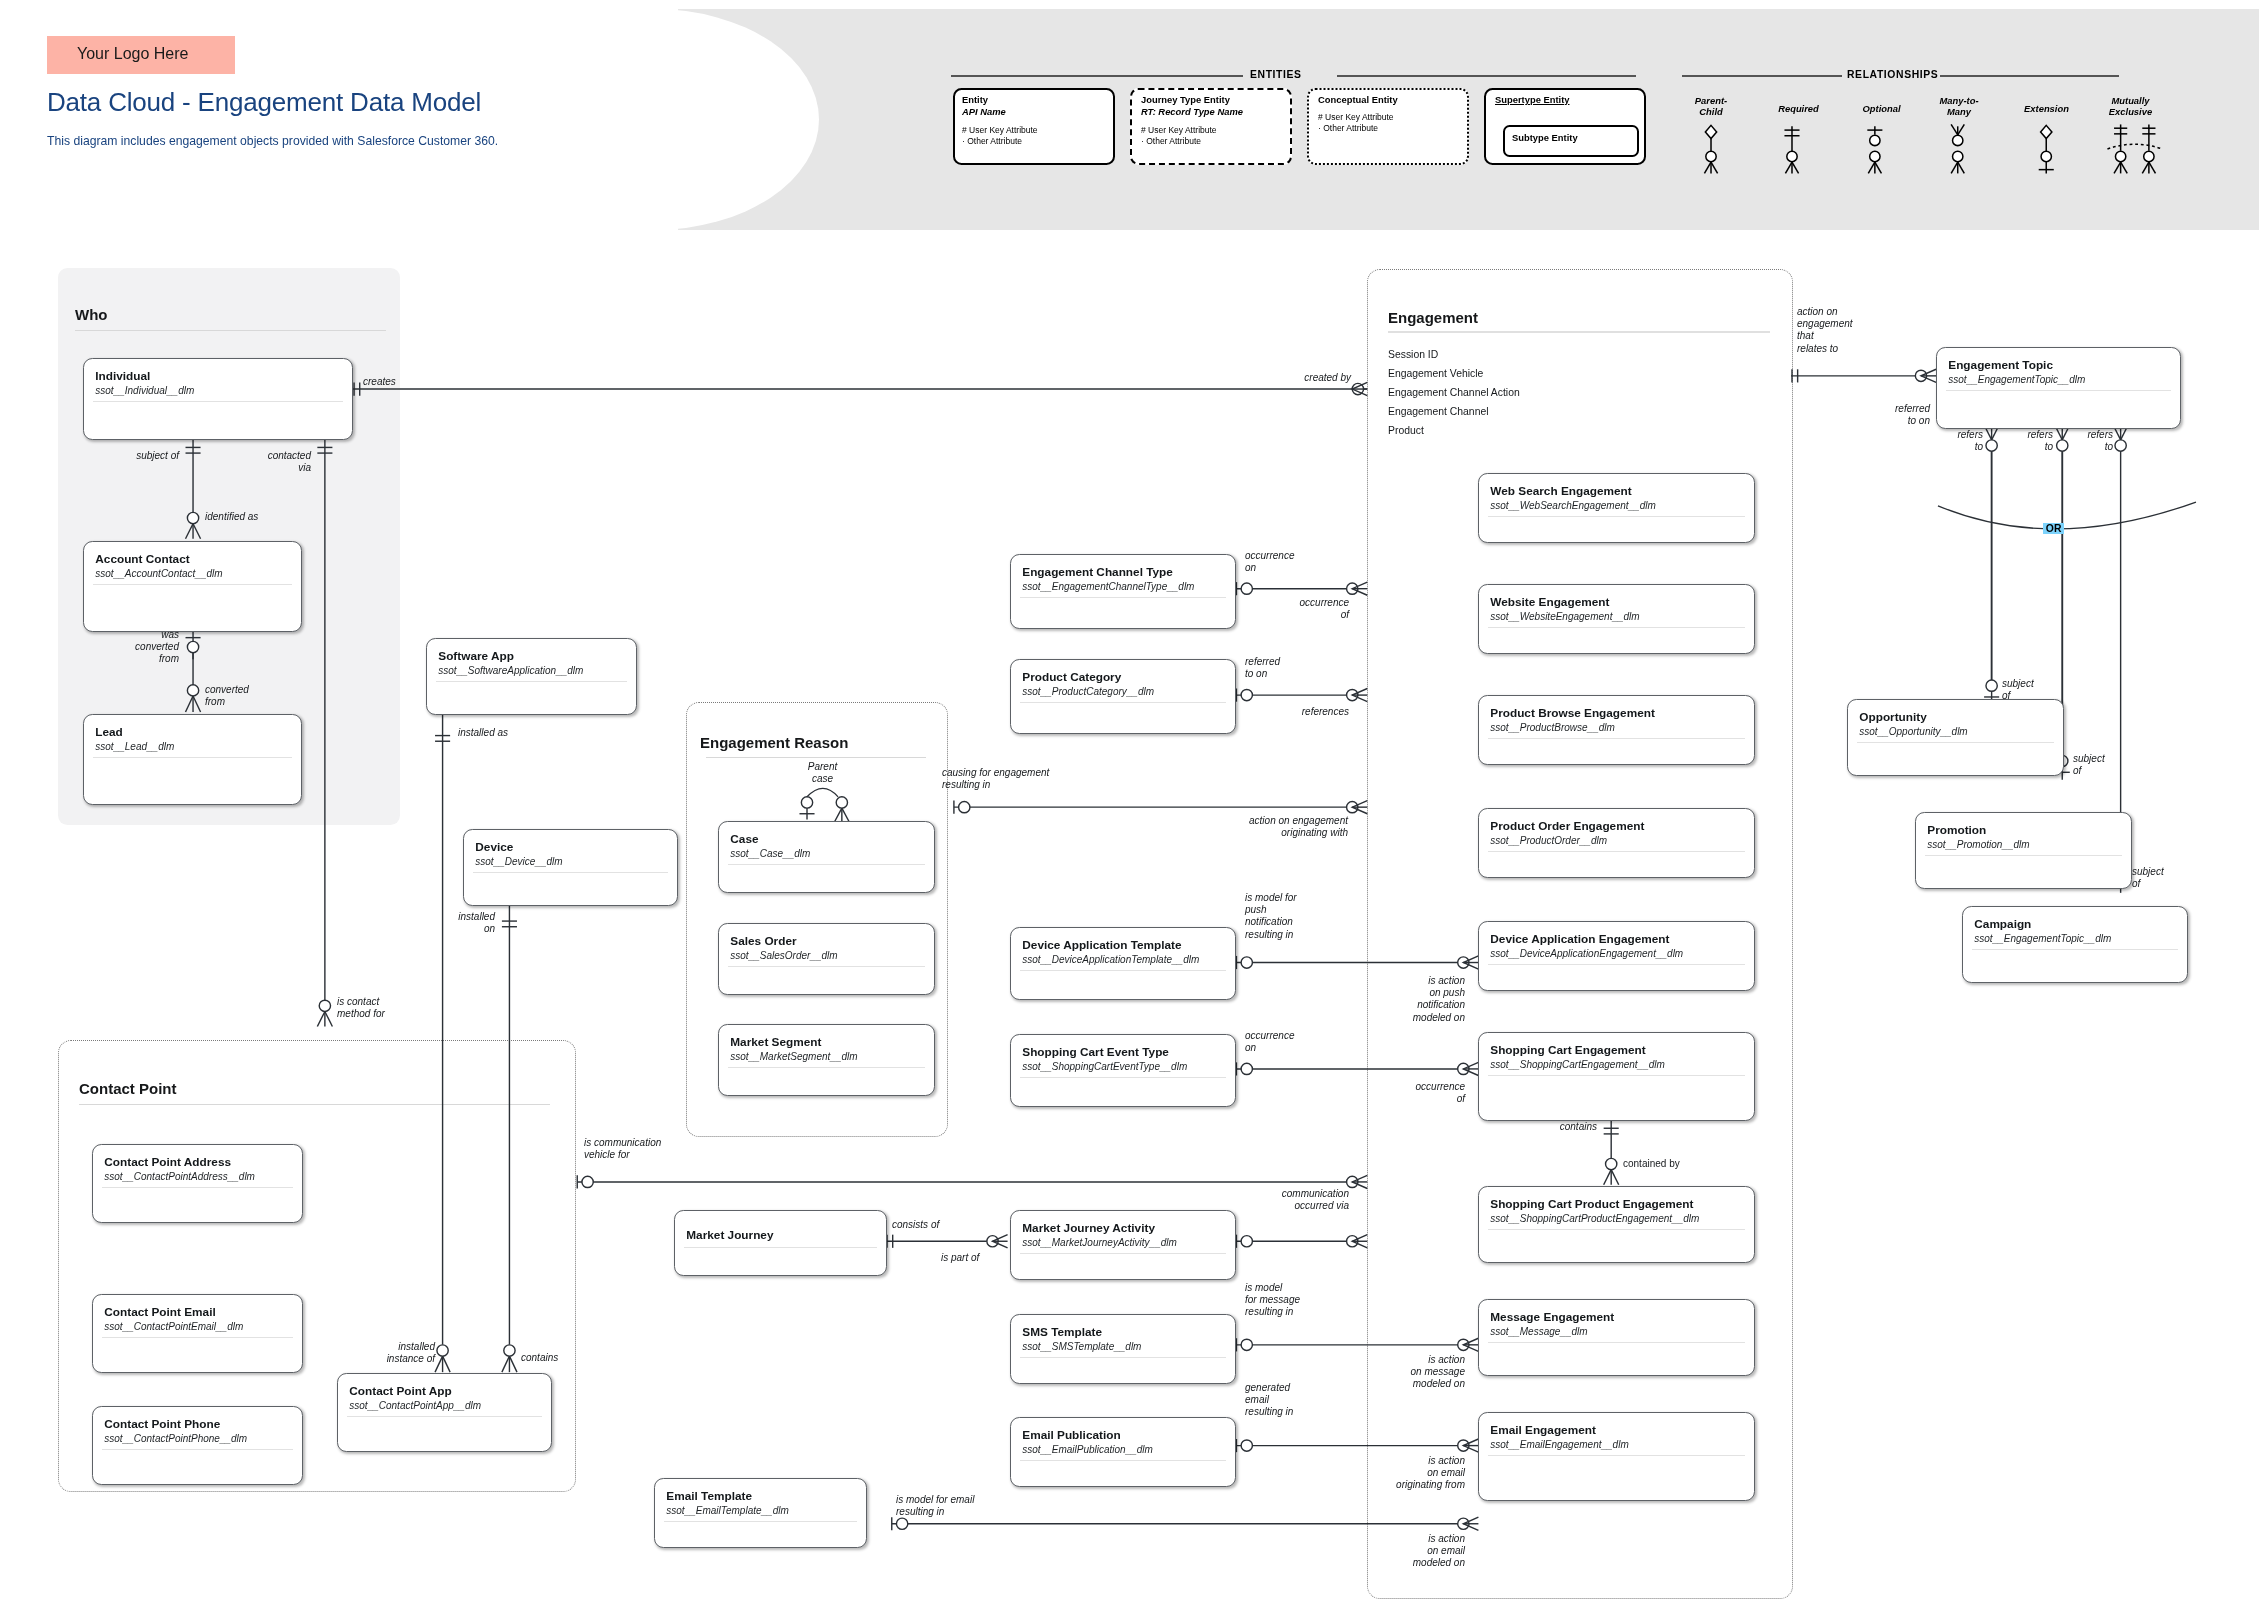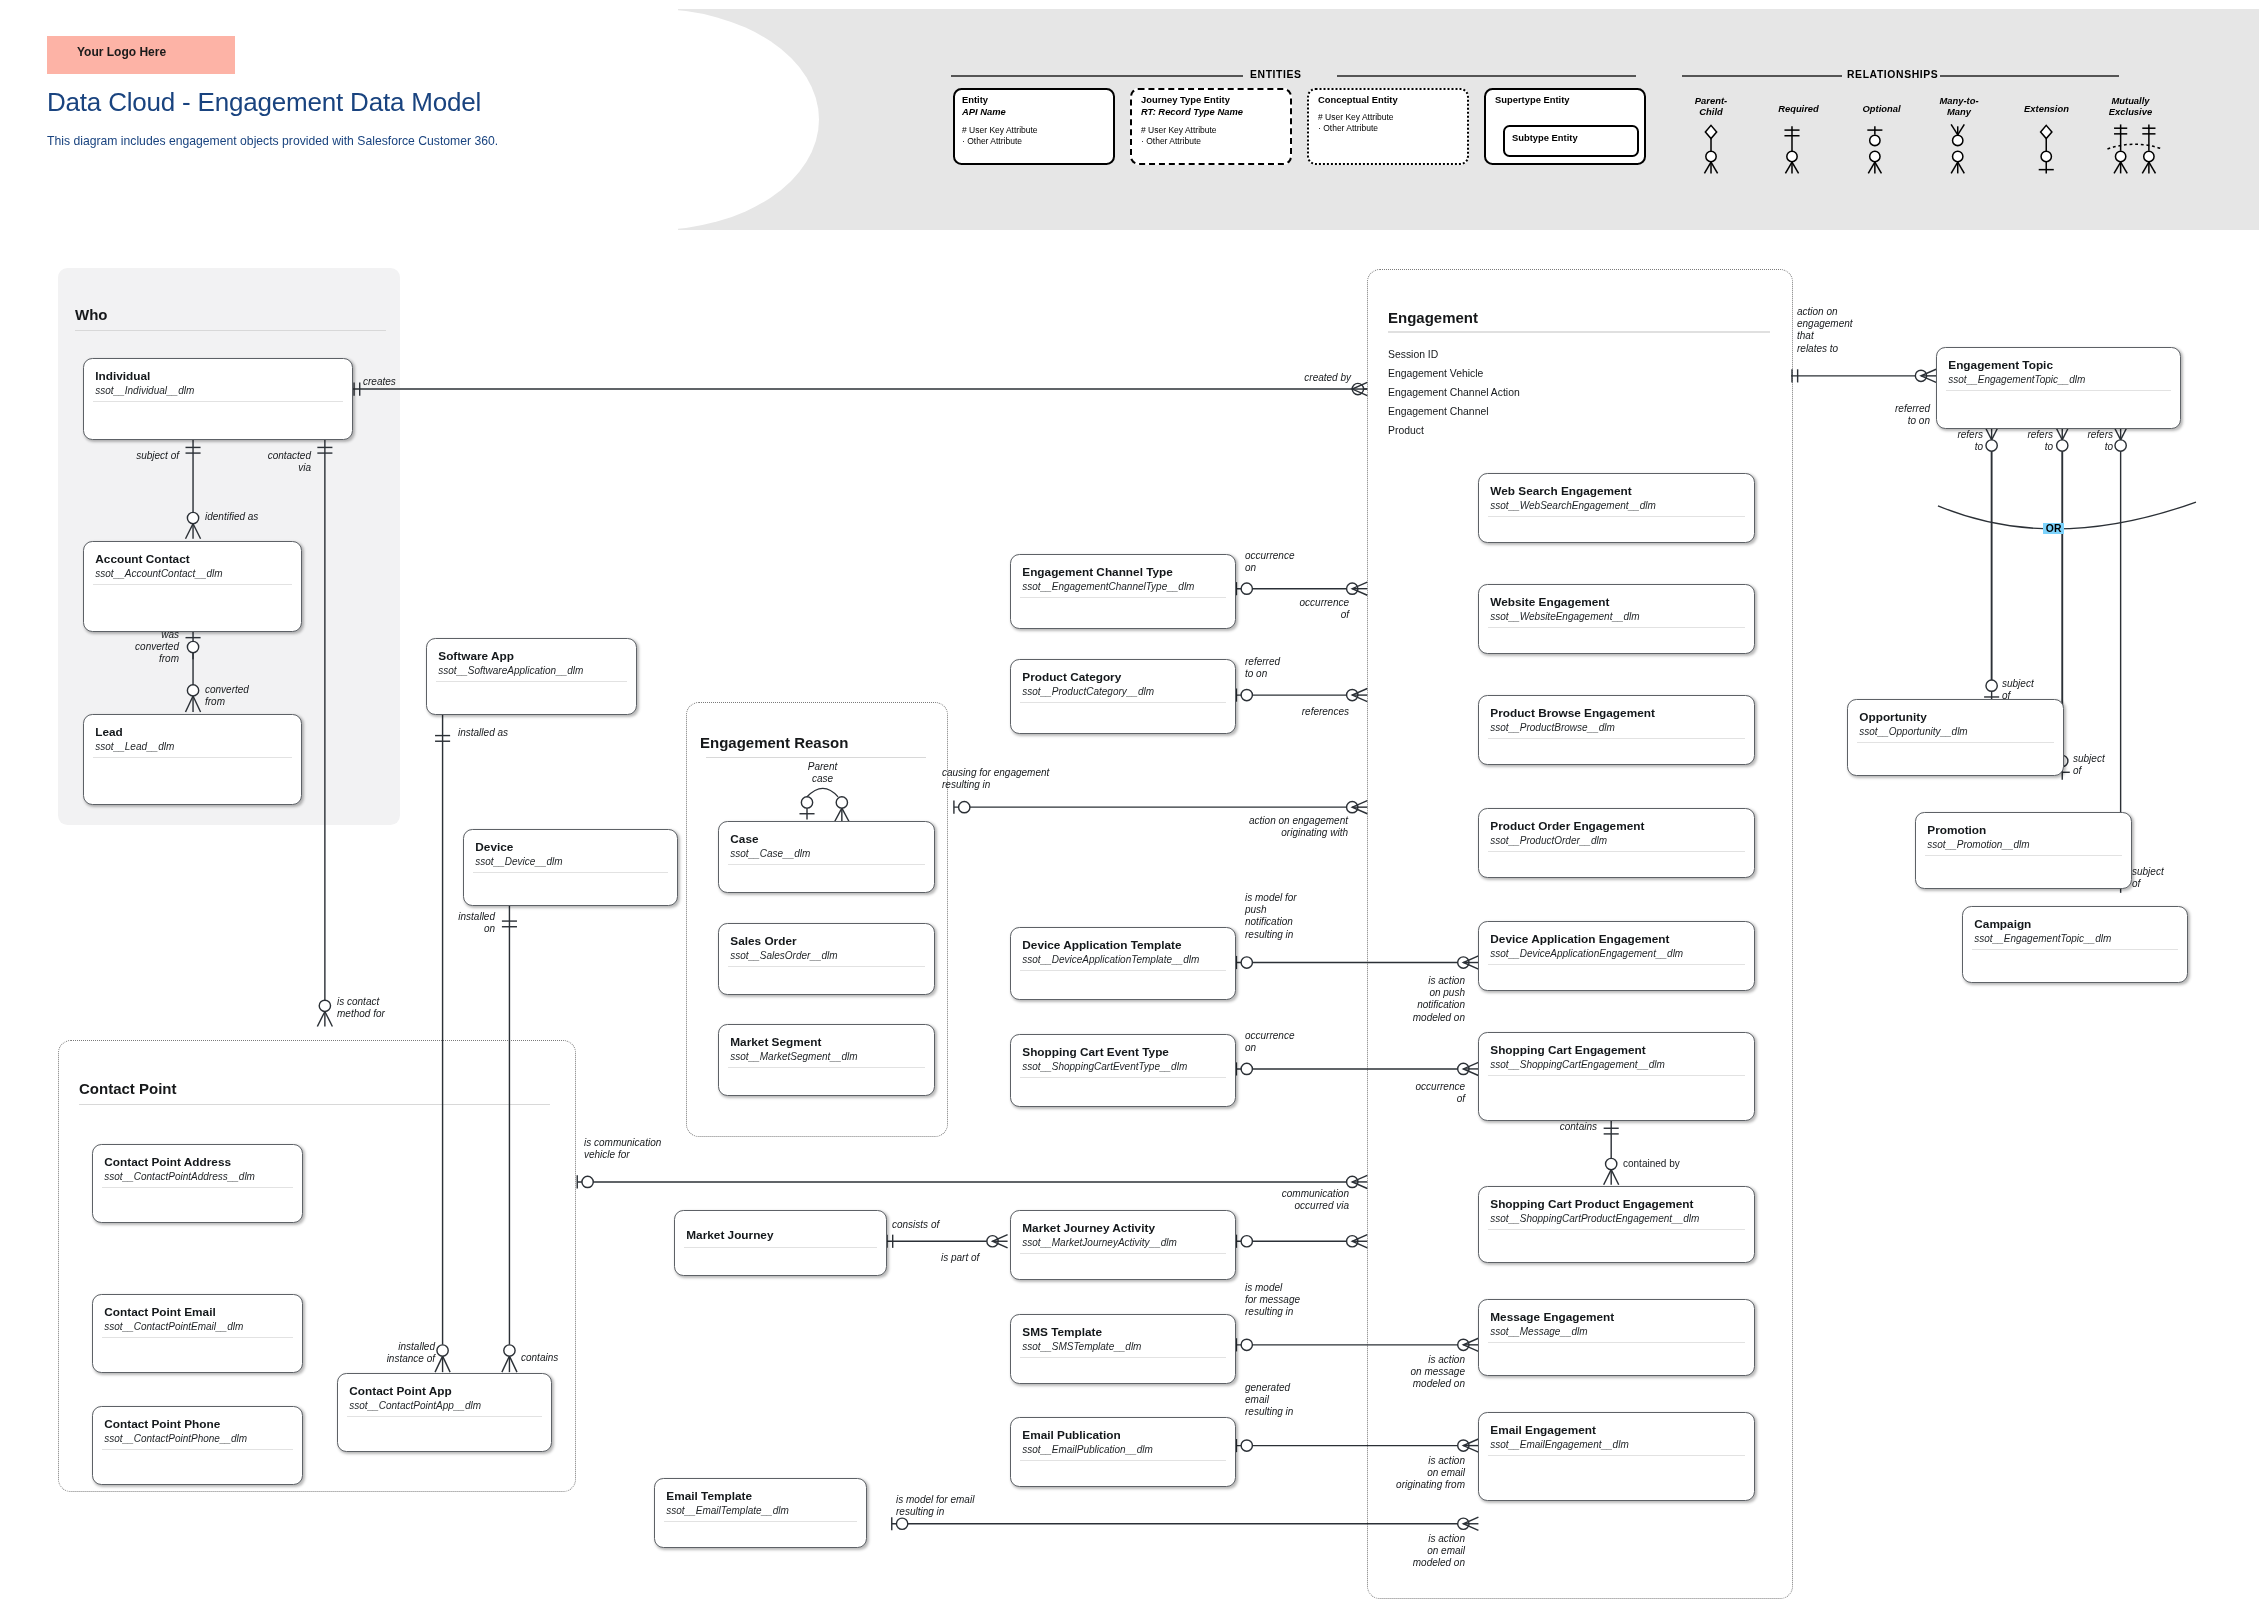--- a/index.html
+++ b/index.html
@@ -3,21 +3,21 @@
 <meta charset="utf-8">
 <style>
   html,body{margin:0;padding:0;background:#ffffff;}
   body{font-family:"Liberation Sans", sans-serif;}
   #canvas{position:relative;width:2260px;height:1619px;overflow:hidden;background:#fff;}
 
   
   .hdr-band{position:absolute;left:678px;top:9.4px;width:1582px;height:221px;background:#e6e6e6;}
   .hdr-notch{position:absolute;left:650px;top:9.4px;width:169px;height:221px;background:#ffffff;border-top-right-radius:169px 113px;border-bottom-right-radius:169px 113px;}
   .logo-box{position:absolute;left:47px;top:36px;width:188px;height:38px;background:#fdb3a6;}
-  .logo-box span{display:block;padding:9.4px 0 0 30px;font-size:12px;font-weight:bold;color:#1a1a1a;}
+  .logo-box span{display:block;padding:9.4px 0 0 30px;font-size:16px;font-weight:normal;color:#1a1a1a;}
   .title{position:absolute;left:47px;top:87px;font-size:26px;color:#19437f;font-weight:400;letter-spacing:-0.2px;}
   .subtitle{position:absolute;left:47px;top:134px;font-size:12.2px;color:#19437f;}
 
   
   .lg-section-label{position:absolute;font-size:10.4px;font-weight:bold;color:#000;letter-spacing:0.6px;}
   .lg-rule{position:absolute;height:1.9px;background:#555;}
   .lg-box{position:absolute;background:#fff;border-radius:8.5px;}
   .lg-box.solid{border:2.4px solid #000;}
   .lg-box.dashed{border:2.8px dashed #000;}
   .lg-box.dotted{border:2.8px dotted #000;}
@@ -79,21 +79,21 @@
   <div class="lg-t2" style="left:1141px;top:106px;">RT: Record Type Name</div>
   <div class="lg-attr" style="left:1141px;top:125px;white-space:pre;"># User Key Attribute
 · Other Attribute</div>
 
   <div class="lg-box dotted" style="left:1307px;top:88px;width:158px;height:73px;"></div>
   <div class="lg-t1" style="left:1318px;top:94px;">Conceptual Entity</div>
   <div class="lg-attr" style="left:1318px;top:112px;white-space:pre;"># User Key Attribute
 · Other Attribute</div>
 
   <div class="lg-box super" style="left:1484px;top:88px;width:158px;height:73px;"></div>
-  <div class="lg-t1" style="left:1495px;top:94px;">Supertype Entity</div>
+  <div class="lg-t1" style="left:1495px;top:94px;text-decoration:underline;">Supertype Entity</div>
   <div class="lg-sub" style="left:1503px;top:125px;width:132px;height:28px;"></div>
   <div class="lg-t1" style="left:1512px;top:132px;">Subtype Entity</div>
 
   <div class="lg-rule" style="left:1682px;top:75px;width:160px;"></div>
   <div class="lg-section-label" style="left:1847px;top:69px;">RELATIONSHIPS</div>
   <div class="lg-rule" style="left:1940px;top:75px;width:179px;"></div>
 
   <div class="lg-rel-name" style="left:1678px;top:96px;width:66px;white-space:pre;">Parent-
 Child</div>
   <div class="lg-rel-name" style="left:1761px;top:104px;width:75px;white-space:pre;">Required</div>

